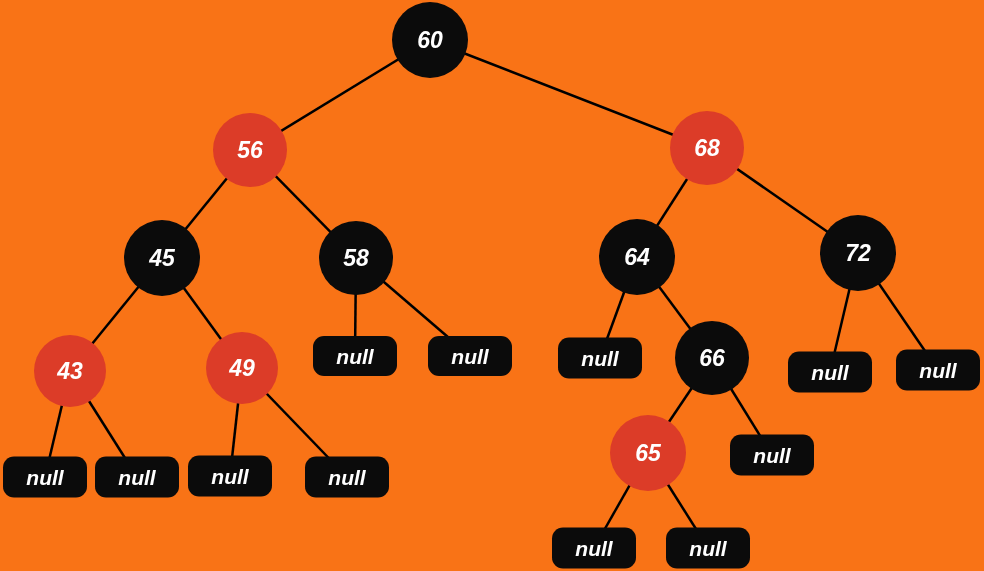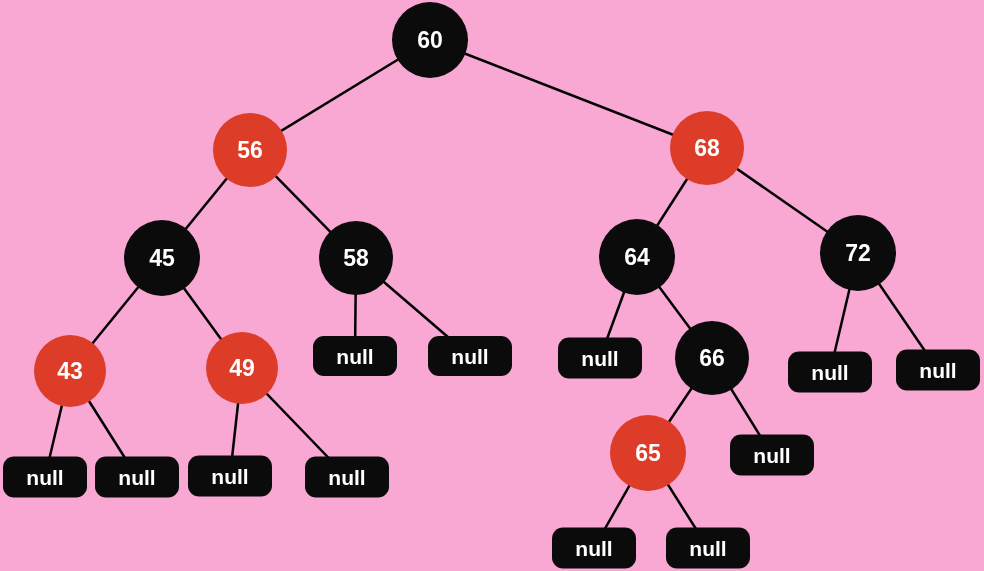--- a/index.html
+++ b/index.html
@@ -8,21 +8,22 @@
     background: #ffffff;
     width: 984px;
     height: 571px;
     overflow: hidden;
     font-family: "Liberation Sans", sans-serif;
   }
   .diagram-wrap {
     position: relative;
     width: 984px;
     height: 571px;
-    background: #f9a8d4;
+    background: #f97316;
+    font-style: italic;
   }
   svg { display: block; }
   .num {
     font-family: "Liberation Sans", sans-serif;
     font-weight: bold;
     font-size: 23px;
   }
   .nulltxt {
     font-family: "Liberation Sans", sans-serif;
     font-weight: bold;

